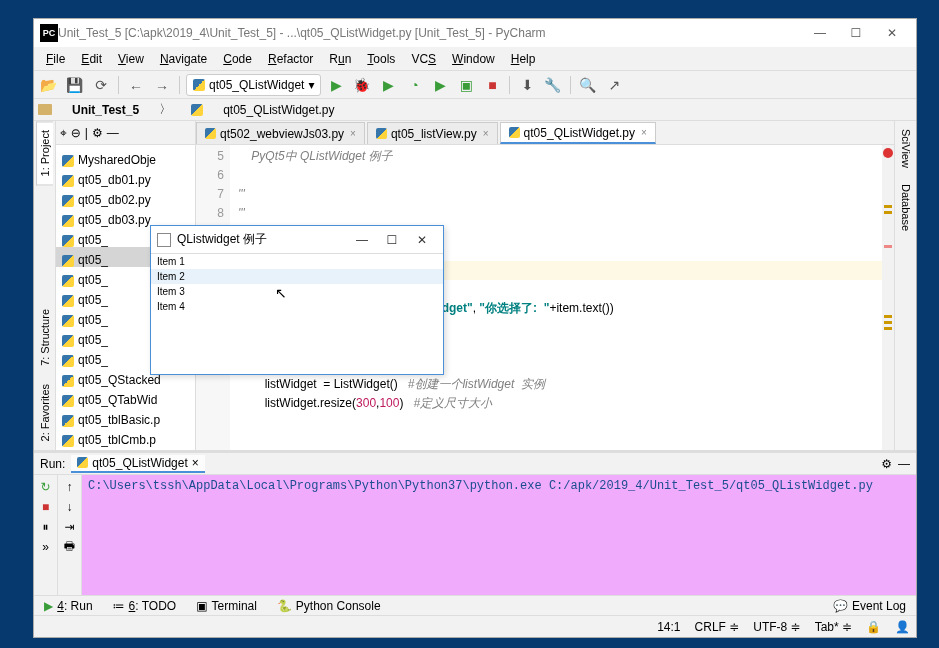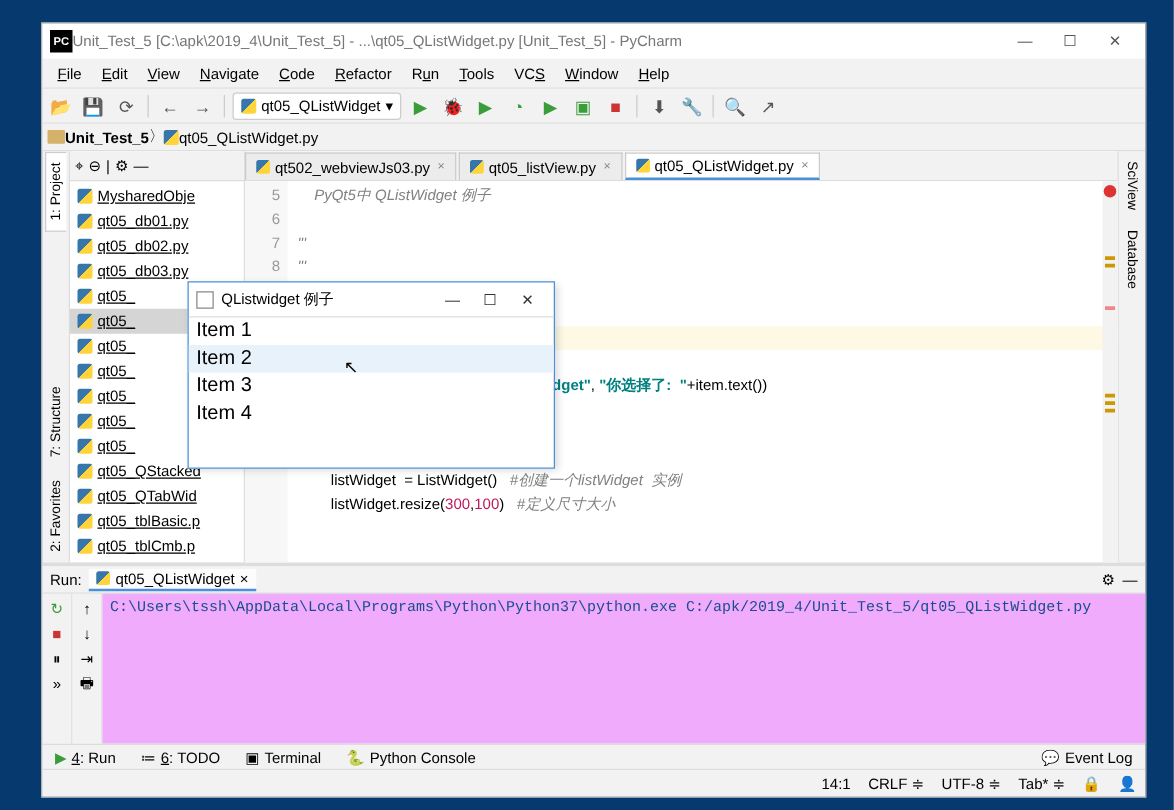--- a/index.html
+++ b/index.html
@@ -10,31 +10,31 @@
 .titlebar .title { color: #777; flex: 1; }
 .titlebar .winbtn { width: 36px; height: 26px; display: flex; align-items: center; justify-content: center; color: #555; }
 .menubar { height: 24px; display: flex; align-items: center; padding: 0 4px; background: #f2f2f2; border-bottom: 1px solid #ddd; }
 .menubar span { padding: 3px 8px; }
 .menubar span u { text-decoration: underline; }
 .toolbar { height: 28px; display: flex; align-items: center; padding: 0 4px; background: #f2f2f2; border-bottom: 1px solid #ddd; gap: 4px; }
 .tb-btn { width: 22px; height: 22px; display: flex; align-items: center; justify-content: center; color: #555; font-size: 14px; }
 .tb-sep { width: 1px; height: 18px; background: #ccc; margin: 0 2px; }
 .run-config { height: 22px; border: 1px solid #ccc; background: #fff; padding: 0 6px; display: flex; align-items: center; gap: 4px; font-size: 11px; border-radius: 3px; }
 .run-config .py-icon { width: 12px; height: 12px; background: linear-gradient(135deg, #3776ab 50%, #ffd43b 50%); border-radius: 2px; }
-.breadcrumb { height: 22px; display: flex; align-items: center; padding: 0 4px; background: #f2f2f2; border-bottom: 1px solid #ddd; gap: 0; font-size: 12px; }
+.breadcrumb { height: 22px; display: flex; align-items: center; padding: 0 4px; background: #f2f2f2; border-bottom: 1px solid #ddd; gap: 20px; font-size: 12px; }
 .breadcrumb .folder-icon { width: 14px; height: 11px; background: #d5b26a; border-radius: 1px; }
 .breadcrumb .py-icon { width: 12px; height: 12px; background: linear-gradient(135deg, #3776ab 50%, #ffd43b 50%); border-radius: 2px; }
 .main { flex: 1; display: flex; overflow: hidden; }
 .left-gutter { width: 22px; background: #f2f2f2; border-right: 1px solid #ddd; display: flex; flex-direction: column; align-items: center; }
 .left-gutter .vtab { writing-mode: vertical-rl; transform: rotate(180deg); padding: 8px 2px; font-size: 11px; border: 1px solid transparent; }
 .left-gutter .vtab.active { background: #fff; border: 1px solid #ccc; border-left: none; }
 .project-col { width: 140px; background: #fff; border-right: 1px solid #ddd; display: flex; flex-direction: column; }
 .project-toolbar { height: 24px; background: #f2f2f2; border-bottom: 1px solid #ddd; display: flex; align-items: center; padding: 0 4px; gap: 4px; }
 .project-tree { flex: 1; overflow: hidden; padding-top: 2px; }
-.tree-item { height: 20px; display: flex; align-items: center; padding-left: 6px; gap: 4px; font-size: 12px; white-space: nowrap; text-decoration: underline; }
+.tree-item { height: 20px; display: flex; align-items: flex-end; padding-left: 6px; gap: 4px; font-size: 12px; white-space: nowrap; }
 .tree-item.sel { background: #d5d5d5; }
 .tree-item .py-icon { width: 12px; height: 12px; background: linear-gradient(135deg, #3776ab 50%, #ffd43b 50%); border-radius: 2px; flex-shrink: 0; }
 .editor-col { flex: 1; display: flex; flex-direction: column; background: #fff; }
 .tabs { height: 24px; background: #f2f2f2; border-bottom: 1px solid #ddd; display: flex; align-items: flex-end; }
 .tab { height: 22px; padding: 0 8px; display: flex; align-items: center; gap: 4px; font-size: 11px; border: 1px solid #ccc; background: #ececec; border-bottom: none; margin-right: 2px; }
 .tab.active { background: #fff; border-bottom: 2px solid #4a90d9; }
 .tab .py-icon { width: 11px; height: 11px; background: linear-gradient(135deg, #3776ab 50%, #ffd43b 50%); border-radius: 2px; }
 .tab .close-x { color: #888; font-size: 10px; margin-left: 2px; }
 .editor { flex: 1; display: flex; background: #fff; position: relative; font-family: Consolas, monospace; }
 .line-gutter { width: 34px; background: #f7f7f7; text-align: right; padding-right: 6px; color: #999; font-size: 11px; line-height: 19px; padding-top: 2px; }
@@ -62,21 +62,21 @@
 .statusbar2 { height: 22px; background: #f2f2f2; border-top: 1px solid #ddd; display: flex; align-items: center; padding: 0 6px; gap: 14px; font-size: 11px; justify-content: flex-end; }
 .bottom-tab { display: flex; align-items: center; gap: 4px; padding: 1px 4px; }
 .bottom-tab .runicon { color: #3a9d3a; }
 
 .dialog { position: absolute; left: 150px; top: 225px; width: 294px; height: 150px; background: #fff; border: 1px solid #4a90d9; box-shadow: 2px 2px 6px rgba(0,0,0,0.15); }
 .dialog-titlebar { height: 28px; display: flex; align-items: center; padding: 0 6px; border-bottom: 1px solid #ddd; }
 .dialog-titlebar .qicon { width: 14px; height: 14px; border: 1px solid #888; margin-right: 6px; }
 .dialog-titlebar .dtitle { flex: 1; }
 .dialog-titlebar .dbtn { width: 30px; text-align: center; color: #333; font-size: 12px; }
 .dlg-list { }
-.dlg-item { padding: 2px 6px; font-size: 16px; }
+.dlg-item { padding: 2px 6px; font-size: 10px; }
 .dlg-item.hover { background: #e8f2fb; }
 .cursor-icon { position: absolute; left: 275px; top: 285px; font-size: 14px; color: #000; pointer-events: none; }
 .green { color: #3a9d3a; }
 .red { color: #c33; }
 .hl-line { position: absolute; left: 0; right: 0; height: 19px; background: #fdf9e5; }
 </style>
 </head>
 <body>
 
 <div class="window">

